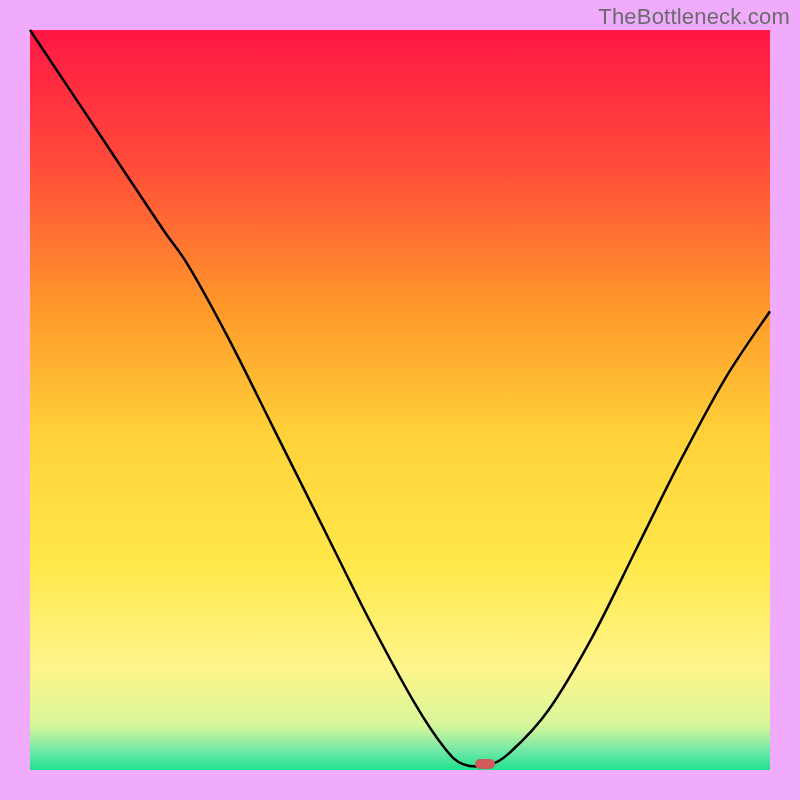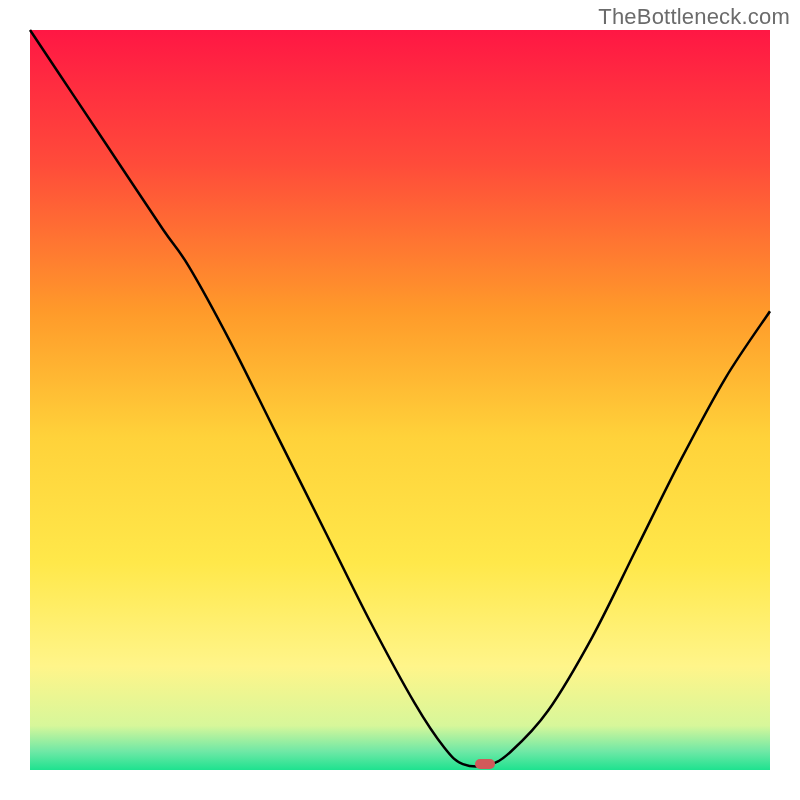--- a/index.html
+++ b/index.html
@@ -8,21 +8,21 @@
     width: 800px;
     height: 800px;
     background: #000;
     overflow: hidden;
     font-family: Arial, Helvetica, sans-serif;
   }
   .frame {
     position: relative;
     width: 800px;
     height: 800px;
-    background: #ffffff;
+    background: #f0abfc;
   }
   .plot {
     position: absolute;
     left: 30px;
     top: 30px;
     width: 740px;
     height: 740px;
     
   }
   .attribution {

